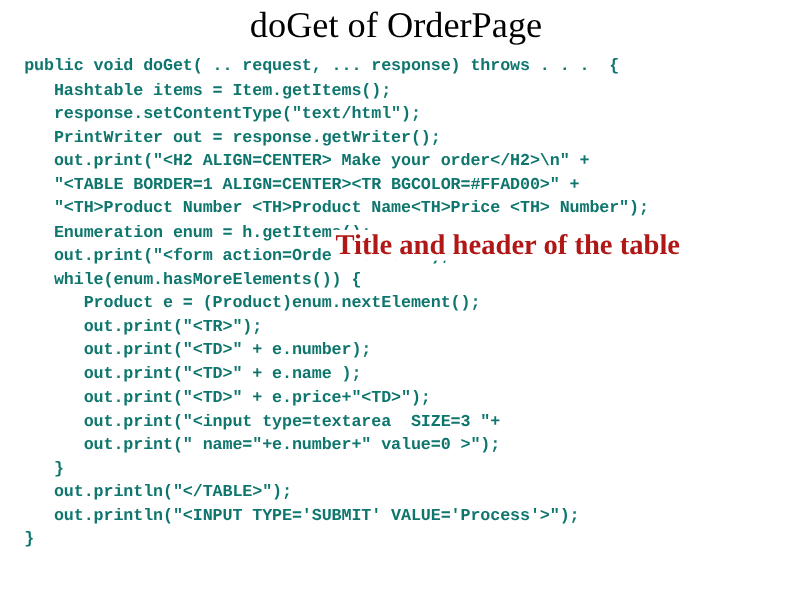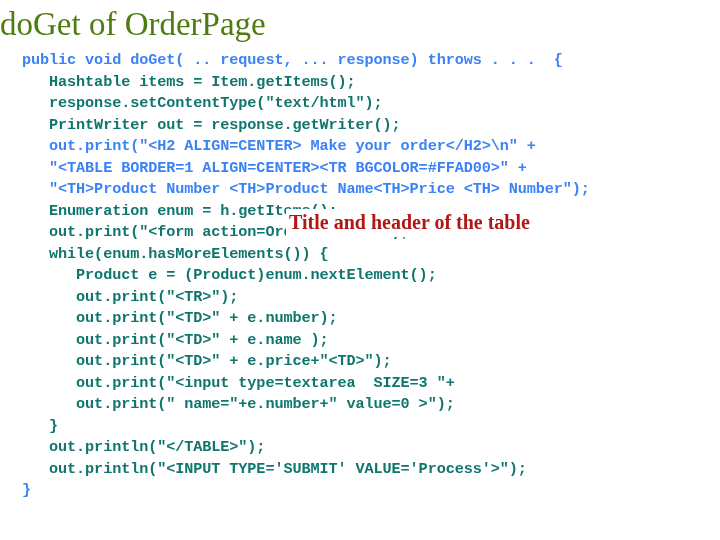--- a/index.html
+++ b/index.html
@@ -20,25 +20,26 @@
     inset: 0;
     background: #ffffff;
   }
 
   
   #slide-title {
     position: absolute;
     top: 2px;
     left: 0;
     width: 720px;
+    text-align: center;
     font-family: "Liberation Serif", "DejaVu Serif", serif;
     font-size: 33px;
     line-height: 44px;
     font-weight: 400;
-    color: #4d7c0f;
+    color: #000000;
     white-space: nowrap;
   }
 
   
   #code-block {
     position: absolute;
     top: 50px;
     left: 0;
     width: 720px;
     font-family: "Liberation Mono", "DejaVu Sans Mono", monospace;
@@ -48,29 +49,29 @@
     letter-spacing: -0.1px;
     white-space: pre;
   }
   .code-line {
     display: block;
     height: 21.5px;
     padding-left: 22px;
     white-space: pre;
   }
   .code-line.dim  { color: #0f766e; }
-  .code-line.hot  { color: #3b82f6; }
+  .code-line.hot  { color: #0f766e; }
 
   
   #annotation-title-header {
     position: absolute;
-    left: 286px;
+    left: 302px;
     top: 209px;
     font-family: "Liberation Serif", "DejaVu Serif", serif;
-    font-size: 20px;
+    font-size: 26px;
     line-height: 25px;
     font-weight: bold;
     color: #b01818;
     white-space: nowrap;
     background: #ffffff;
     padding: 1px 3px 2px 3px;
   }
 </style>
 </head>
 <body>

